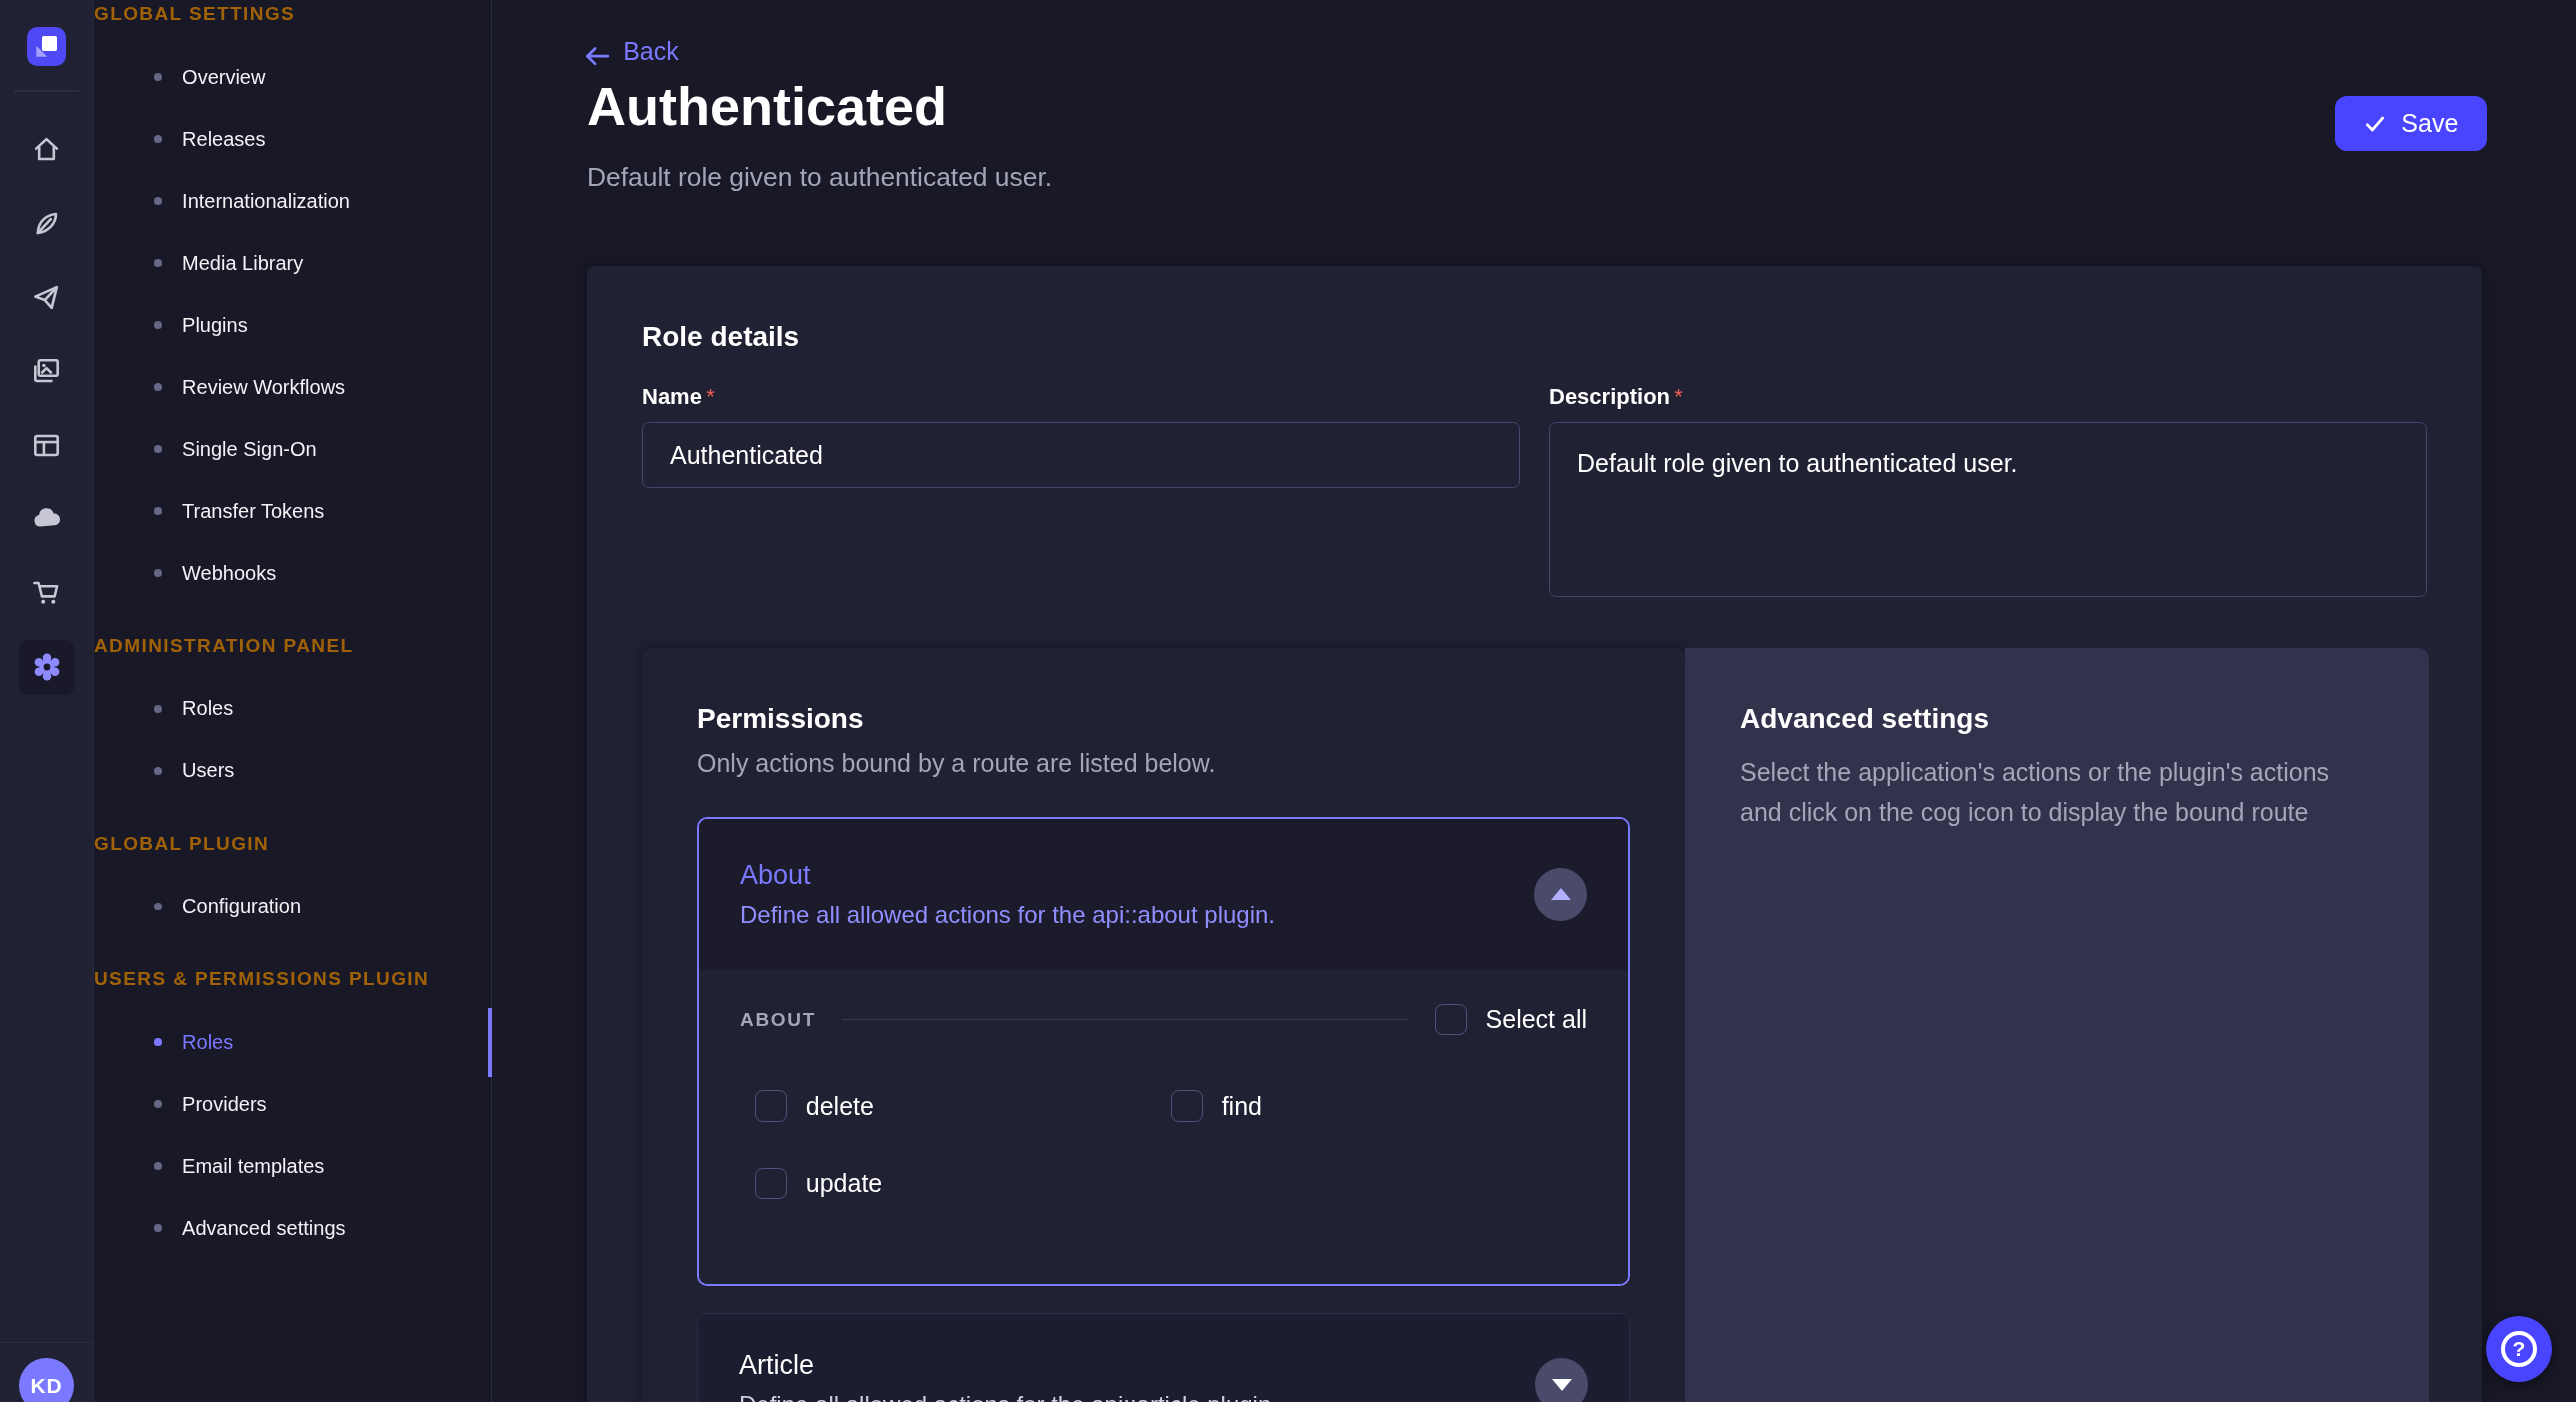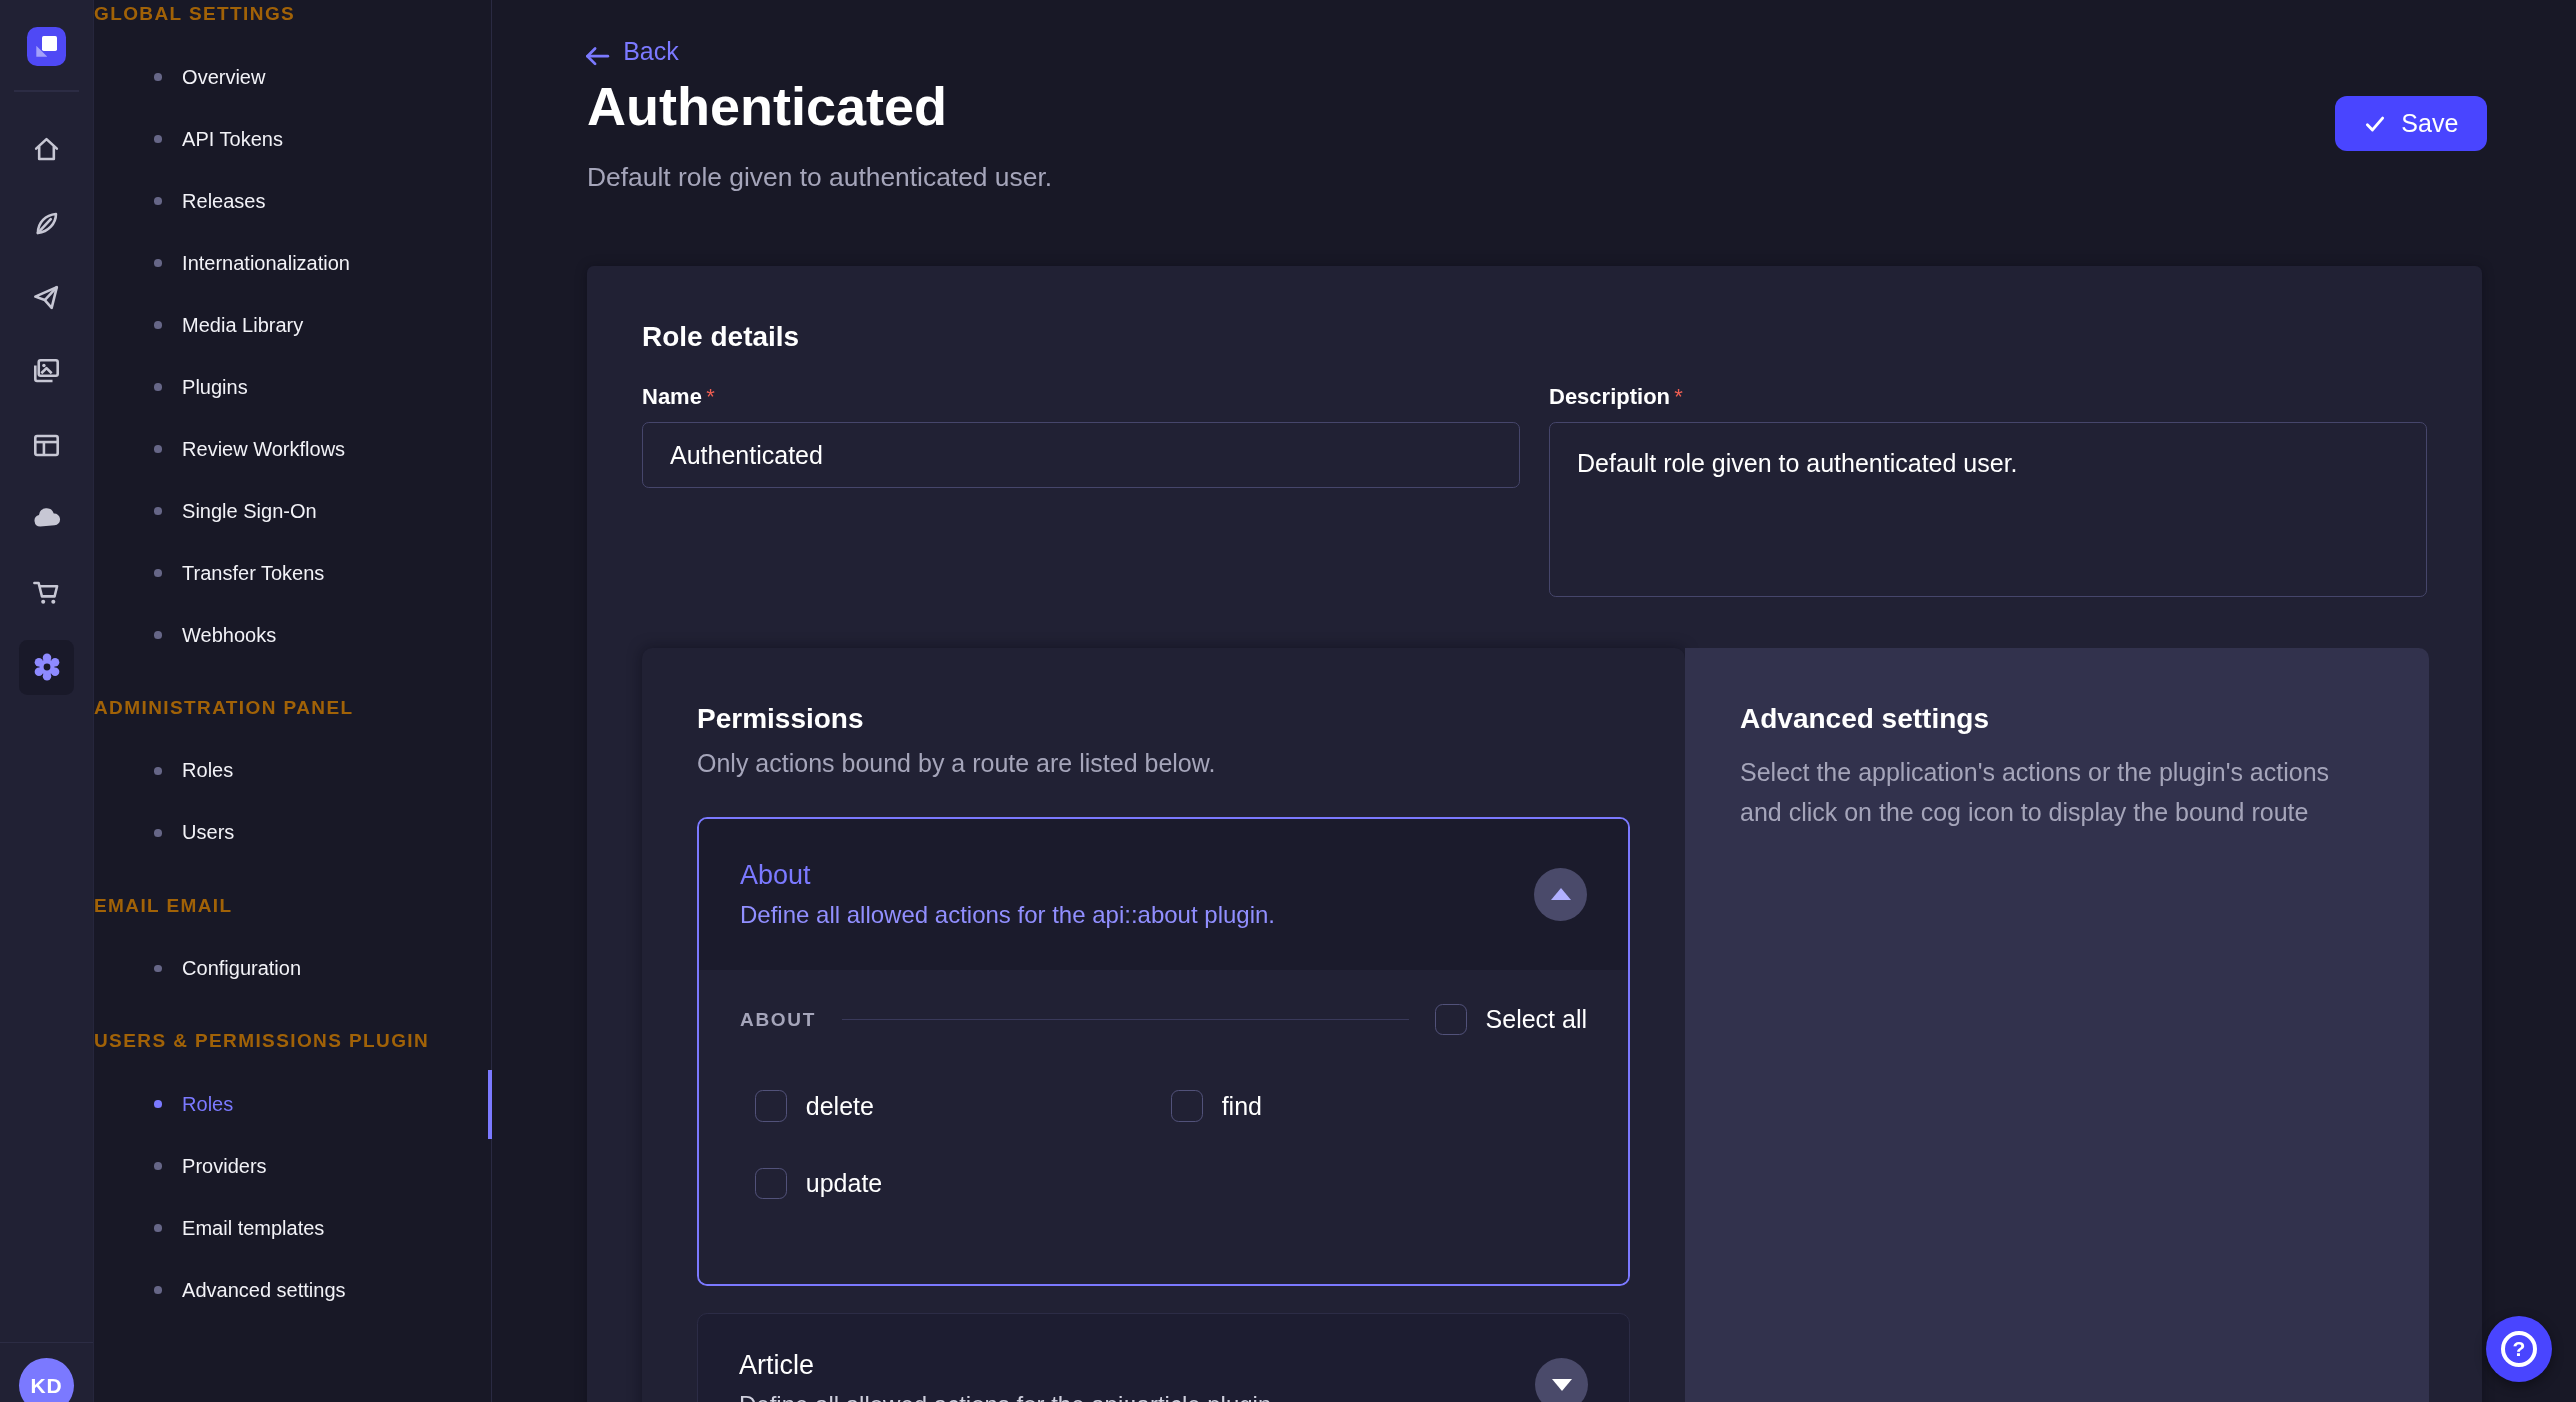--- a/index.html
+++ b/index.html
@@ -240,24 +240,20 @@
 </aside>
 
 <nav class="subnav">
   <div class="nav-header">GLOBAL SETTINGS</div>
   <div class="nav-item">
       <span class="bullet"></span>
       <span>Overview</span>
     </div>
   <div class="nav-item">
       <span class="bullet"></span>
-      <span>API Tokens</span>
-    </div>
-  <div class="nav-item">
-      <span class="bullet"></span>
       <span>Releases</span>
     </div>
   <div class="nav-item">
       <span class="bullet"></span>
       <span>Internationalization</span>
     </div>
   <div class="nav-item">
       <span class="bullet"></span>
       <span>Media Library</span>
     </div>
@@ -285,21 +281,21 @@
   <div class="nav-header">ADMINISTRATION PANEL</div>
   <div class="nav-item">
       <span class="bullet"></span>
       <span>Roles</span>
     </div>
   <div class="nav-item">
       <span class="bullet"></span>
       <span>Users</span>
     </div>
 
-  <div class="nav-header">EMAIL EMAIL</div>
+  <div class="nav-header">GLOBAL PLUGIN</div>
   <div class="nav-item">
       <span class="bullet"></span>
       <span>Configuration</span>
     </div>
 
   <div class="nav-header">USERS &amp; PERMISSIONS PLUGIN</div>
   <div class="nav-item active">
       <span class="bullet"></span>
       <span>Roles</span>
     </div>

